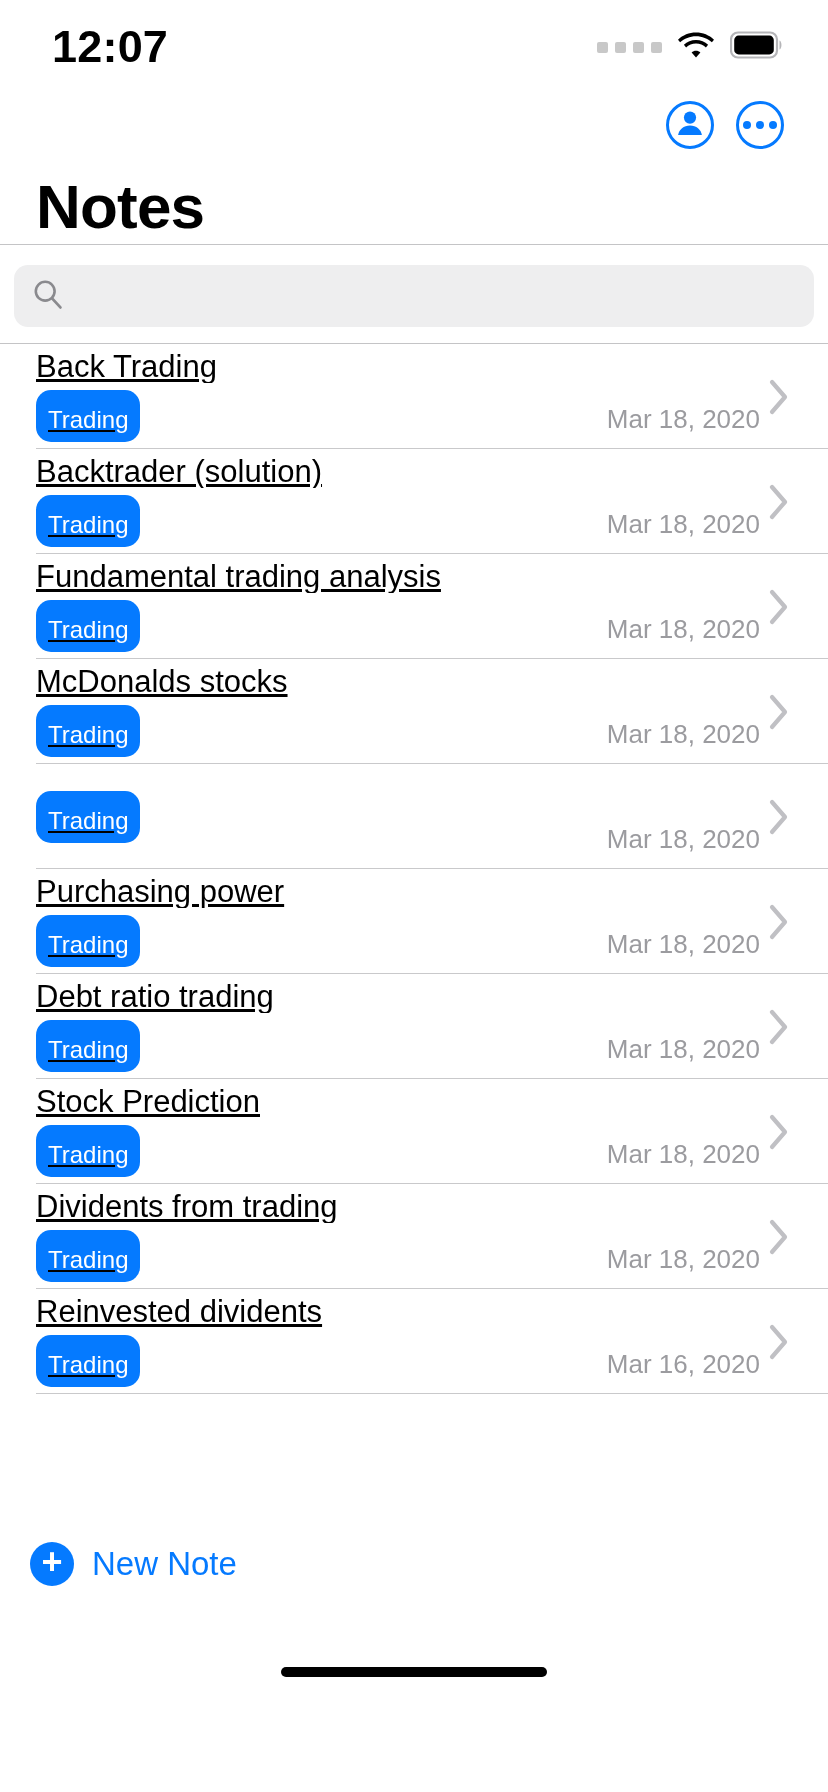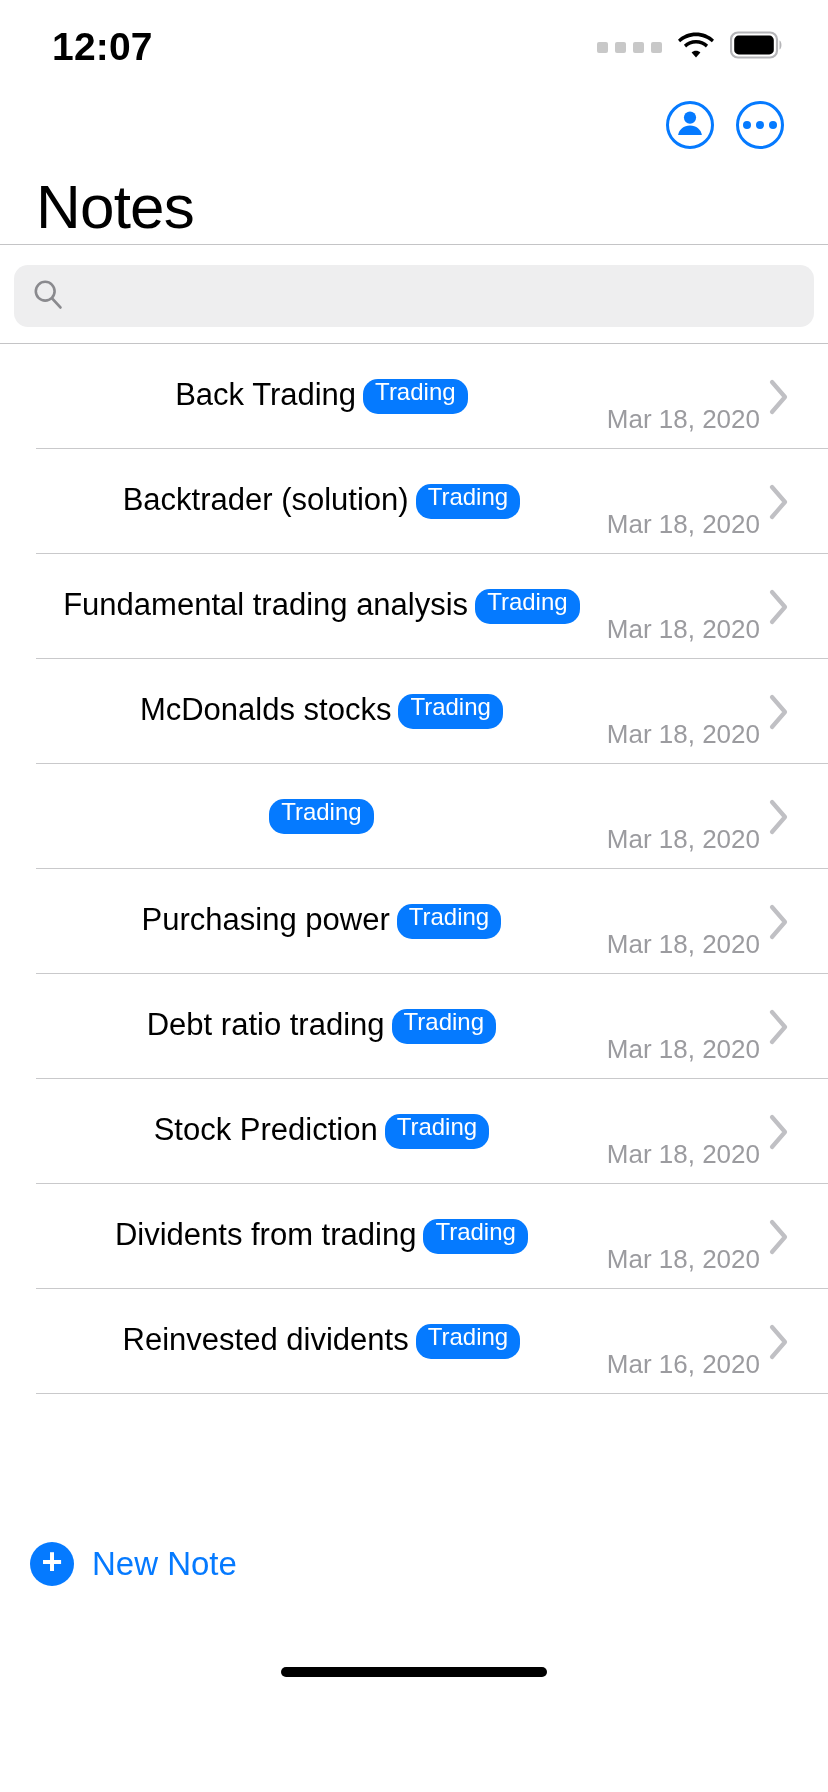--- a/index.html
+++ b/index.html
@@ -21,21 +21,21 @@
   
   .status-bar {
     height:88px;
     flex:0 0 88px;
     display:flex;
     align-items:center;
     justify-content:space-between;
     padding:0 44px 0 52px;
   }
   .status-time {
-    font-size:39px;
+    font-size:45px;
     font-weight:bold;
     color:#000000;
     letter-spacing:0.2px;
     line-height:1;
     margin-top:4px;
     text-align:right;
   }
   .status-right {
     display:flex;
     align-items:center;
@@ -79,21 +79,21 @@
 
   
   .title-wrap {
     flex:0 0 82px;
     padding:0 36px;
     display:flex;
     align-items:flex-end;
   }
   .big-title {
     font-size:62px;
-    font-weight:normal;
+    font-weight:bold;
     color:#000000;
     letter-spacing:-0.8px;
     line-height:1;
     padding-bottom:6px;
   }
 
   .hairline-full {
     flex:0 0 1px;
     height:1px;
     background:#c4c4c6;
@@ -151,39 +151,41 @@
   }
   .note-row .row-sep {
     position:absolute;
     left:36px; right:0; bottom:0;
     height:1px;
     background:#c9c9cb;
   }
   .note-main {
     flex:1 1 auto;
     display:flex;
+    flex-direction:column;
     justify-content:center;
     gap:7px;
     min-width:0;
+    text-decoration:underline;
   }
   .note-title {
     font-size:31px;
     color:#000000;
     line-height:1.05;
     white-space:nowrap;
     overflow:hidden;
     text-overflow:ellipsis;
   }
   .note-tag {
     align-self:flex-start;
     background:#057aff;
     color:#ffffff;
     font-size:24px;
     line-height:1;
-    padding:1px 12px 10px 12px;
+    padding:18px 12px 10px 12px;
     border-radius:15px;
   }
   .note-date {
     font-size:26px;
     color:#9b9b9f;
     white-space:nowrap;
     align-self:flex-end;
     padding-bottom:14px;
     margin-right:6px;
   }

